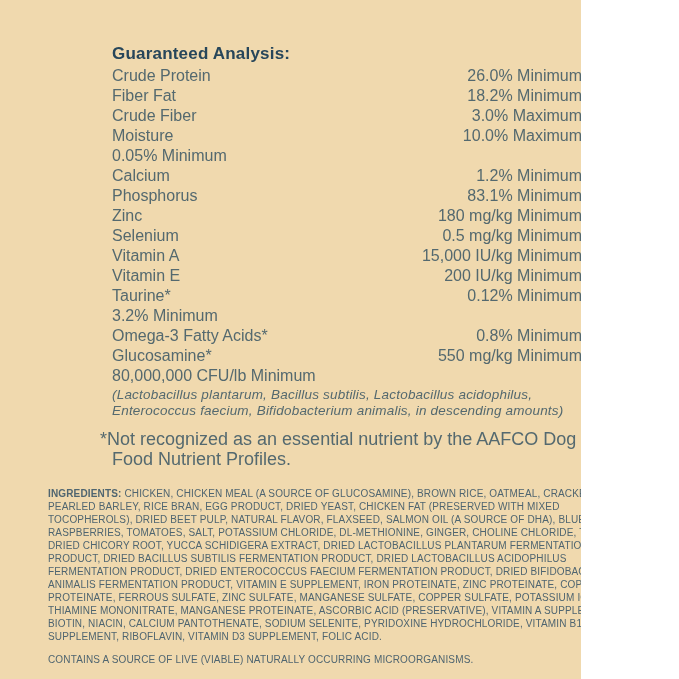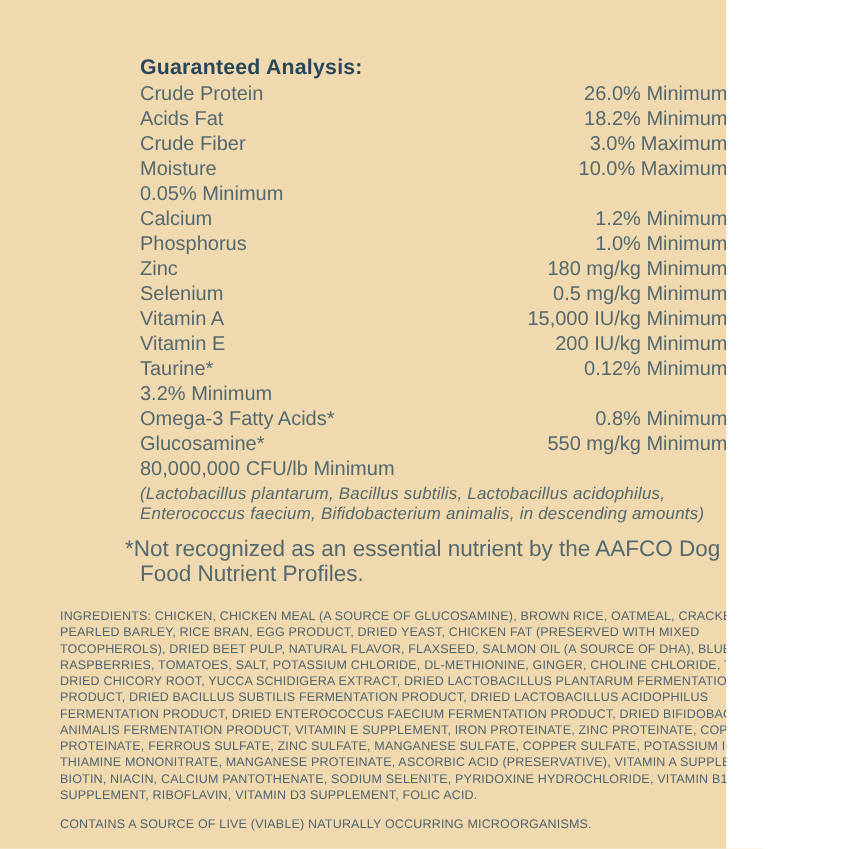--- a/index.html
+++ b/index.html
@@ -67,21 +67,21 @@
     width: 588px;
   }
   .ingredients-paragraph {
     margin: 0;
     font-size: 10px;
     line-height: 13px;
     color: #4f6570;
     letter-spacing: 0.15px;
   }
   .ingredients-paragraph .ingredients-label {
-    font-weight: normal;
+    font-weight: bold;
   }
   .contains-note {
     margin: 10px 0 0 0;
     font-size: 10px;
     line-height: 13px;
     color: #4f6570;
     letter-spacing: 0.15px;
   }
 </style>
 </head>
@@ -92,21 +92,21 @@
   <section class="ga-section">
     <h1 class="ga-title">Guaranteed Analysis:</h1>
 
     <div class="ga-rows" id="ga-rows">
   <div class="ga-row">
     <span class="nutrient-label">Crude Protein</span>
     <span class="nutrient-value">26.0% Minimum</span>
   </div>
 
   <div class="ga-row">
-    <span class="nutrient-label">Acids Fat</span>
+    <span class="nutrient-label">Fiber Fat</span>
     <span class="nutrient-value">18.2% Minimum</span>
   </div>
 
   <div class="ga-row">
     <span class="nutrient-label">Crude Fiber</span>
     <span class="nutrient-value">3.0% Maximum</span>
   </div>
 
   <div class="ga-row">
     <span class="nutrient-label">Moisture</span>
@@ -117,21 +117,21 @@
     <span class="nutrient-value">0.05% Minimum</span>
   </div>
 
   <div class="ga-row">
     <span class="nutrient-label">Calcium</span>
     <span class="nutrient-value">1.2% Minimum</span>
   </div>
 
   <div class="ga-row">
     <span class="nutrient-label">Phosphorus</span>
-    <span class="nutrient-value">1.0% Minimum</span>
+    <span class="nutrient-value">83.1% Minimum</span>
   </div>
 
   <div class="ga-row">
     <span class="nutrient-label">Zinc</span>
     <span class="nutrient-value">180 mg/kg Minimum</span>
   </div>
 
   <div class="ga-row">
     <span class="nutrient-label">Selenium</span>
     <span class="nutrient-value">0.5 mg/kg Minimum</span>

